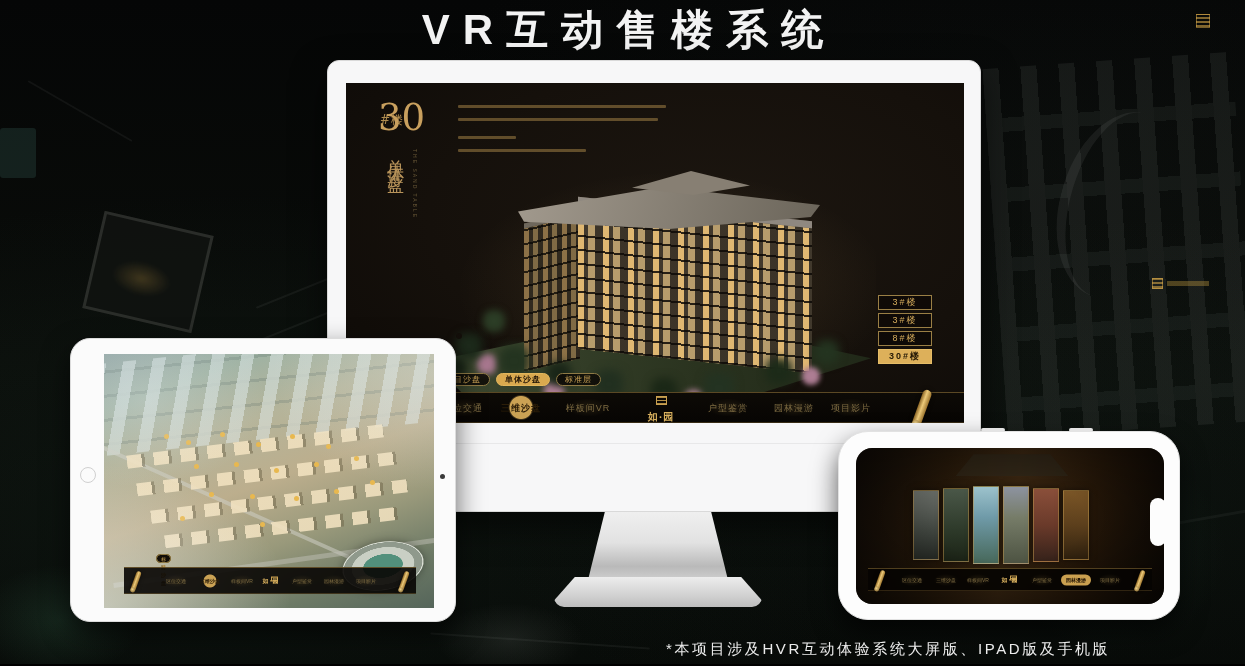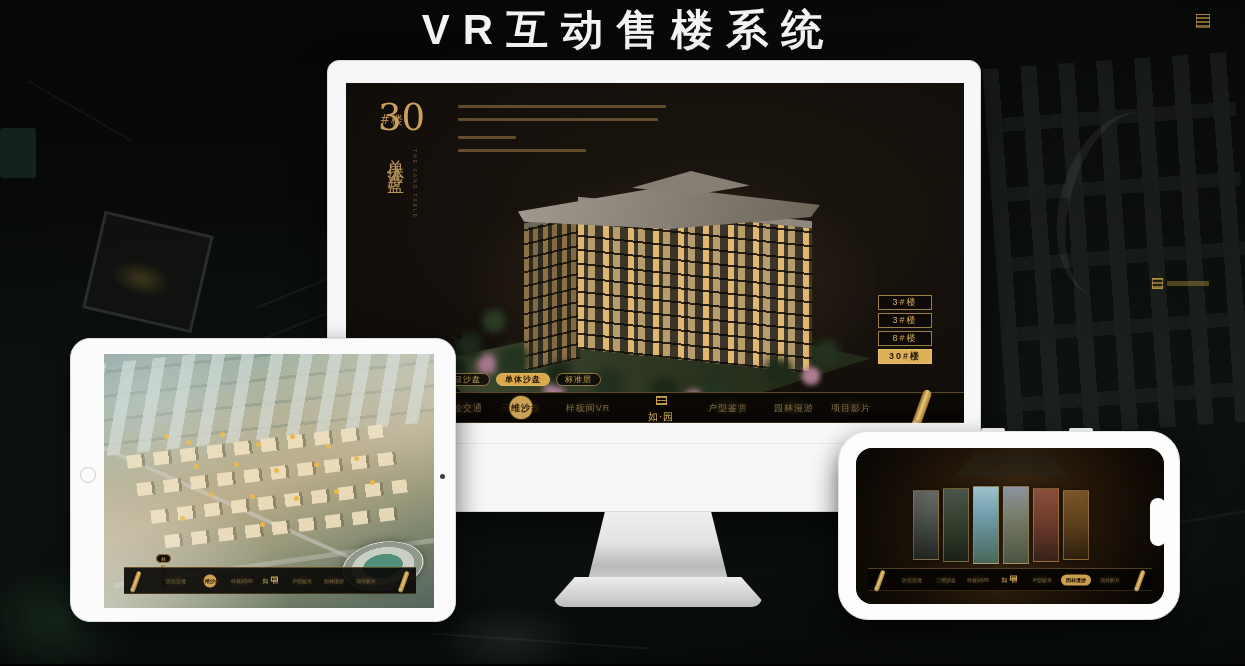--- a/index.html
+++ b/index.html
@@ -115,21 +115,21 @@
     letter-spacing:1px;color:#7d6b42;white-space:nowrap;}
   .nav-item::before{content:"";position:absolute;left:50%;top:50%;transform:translate(-50%,-50%);
     width:40px;height:18px;background:radial-gradient(ellipse,rgba(95,78,40,.28),transparent 72%);}
   .nav-item.active{color:#2b1d08;font-weight:bold;}
   .nav-item.active::before{width:26px;height:26px;border-radius:50%;
     background:radial-gradient(circle,#cba254 0 11px,rgba(203,162,84,.25) 12px,transparent 13px);}
   .nav-item span{position:relative;}
   .nav-logo{top:50%;transform:translate(-50%,-50%);text-align:center;width:50px;}
   .seal{position:relative;display:inline-block;width:11px;height:9px;border:1px solid #caa050;
     background:repeating-linear-gradient(0deg,rgba(220,175,85,.8) 0 1px,transparent 1px 3px);margin-bottom:1px;}
-  .nav-logo b{display:block;color:#d8b05e;font-size:10px;font-weight:normal;letter-spacing:1px;
+  .nav-logo b{display:block;color:#d8b05e;font-size:10px;font-weight:bold;letter-spacing:1px;
     font-family:"DejaVu Serif",serif;position:relative;}
   .scroll-icon{top:50%;transform:translate(-50%,-50%) rotate(20deg);width:9px;height:38px;border-radius:5px;
     background:linear-gradient(90deg,#8a6424,#ecc979 45%,#9c742e);box-shadow:0 0 4px rgba(0,0,0,.6);}
   .scroll-icon::after{content:"";position:absolute;bottom:-3px;left:0;width:9px;height:9px;border-radius:50%;
     background:radial-gradient(circle at 40% 40%,#f0d287,#6e5220);}
   .scroll-icon.sm{width:5px;height:20px;border-radius:3px;}
   .scroll-icon.sm::after{width:5px;height:5px;bottom:-2px;}
 
   
   .m-neck{left:588px;top:512px;width:140px;height:68px;
@@ -352,13 +352,14 @@
         </div>
         <div class="nav-item mini" style="left:174px"><span>户型鉴赏</span></div>
         <div class="nav-item mini pill-active" style="left:208px"><span>园林漫游</span></div>
         <div class="nav-item mini" style="left:242px"><span>项目影片</span></div>
         <div class="scroll-icon sm" style="left:272px"></div>
       </div>
     </div>
     <span class="p-notch"></span>
   </div>
 
+  <div class="caption">*本项目涉及HVR互动体验系统大屏版、IPAD版及手机版</div>
 </div>
 
 </body></html>

